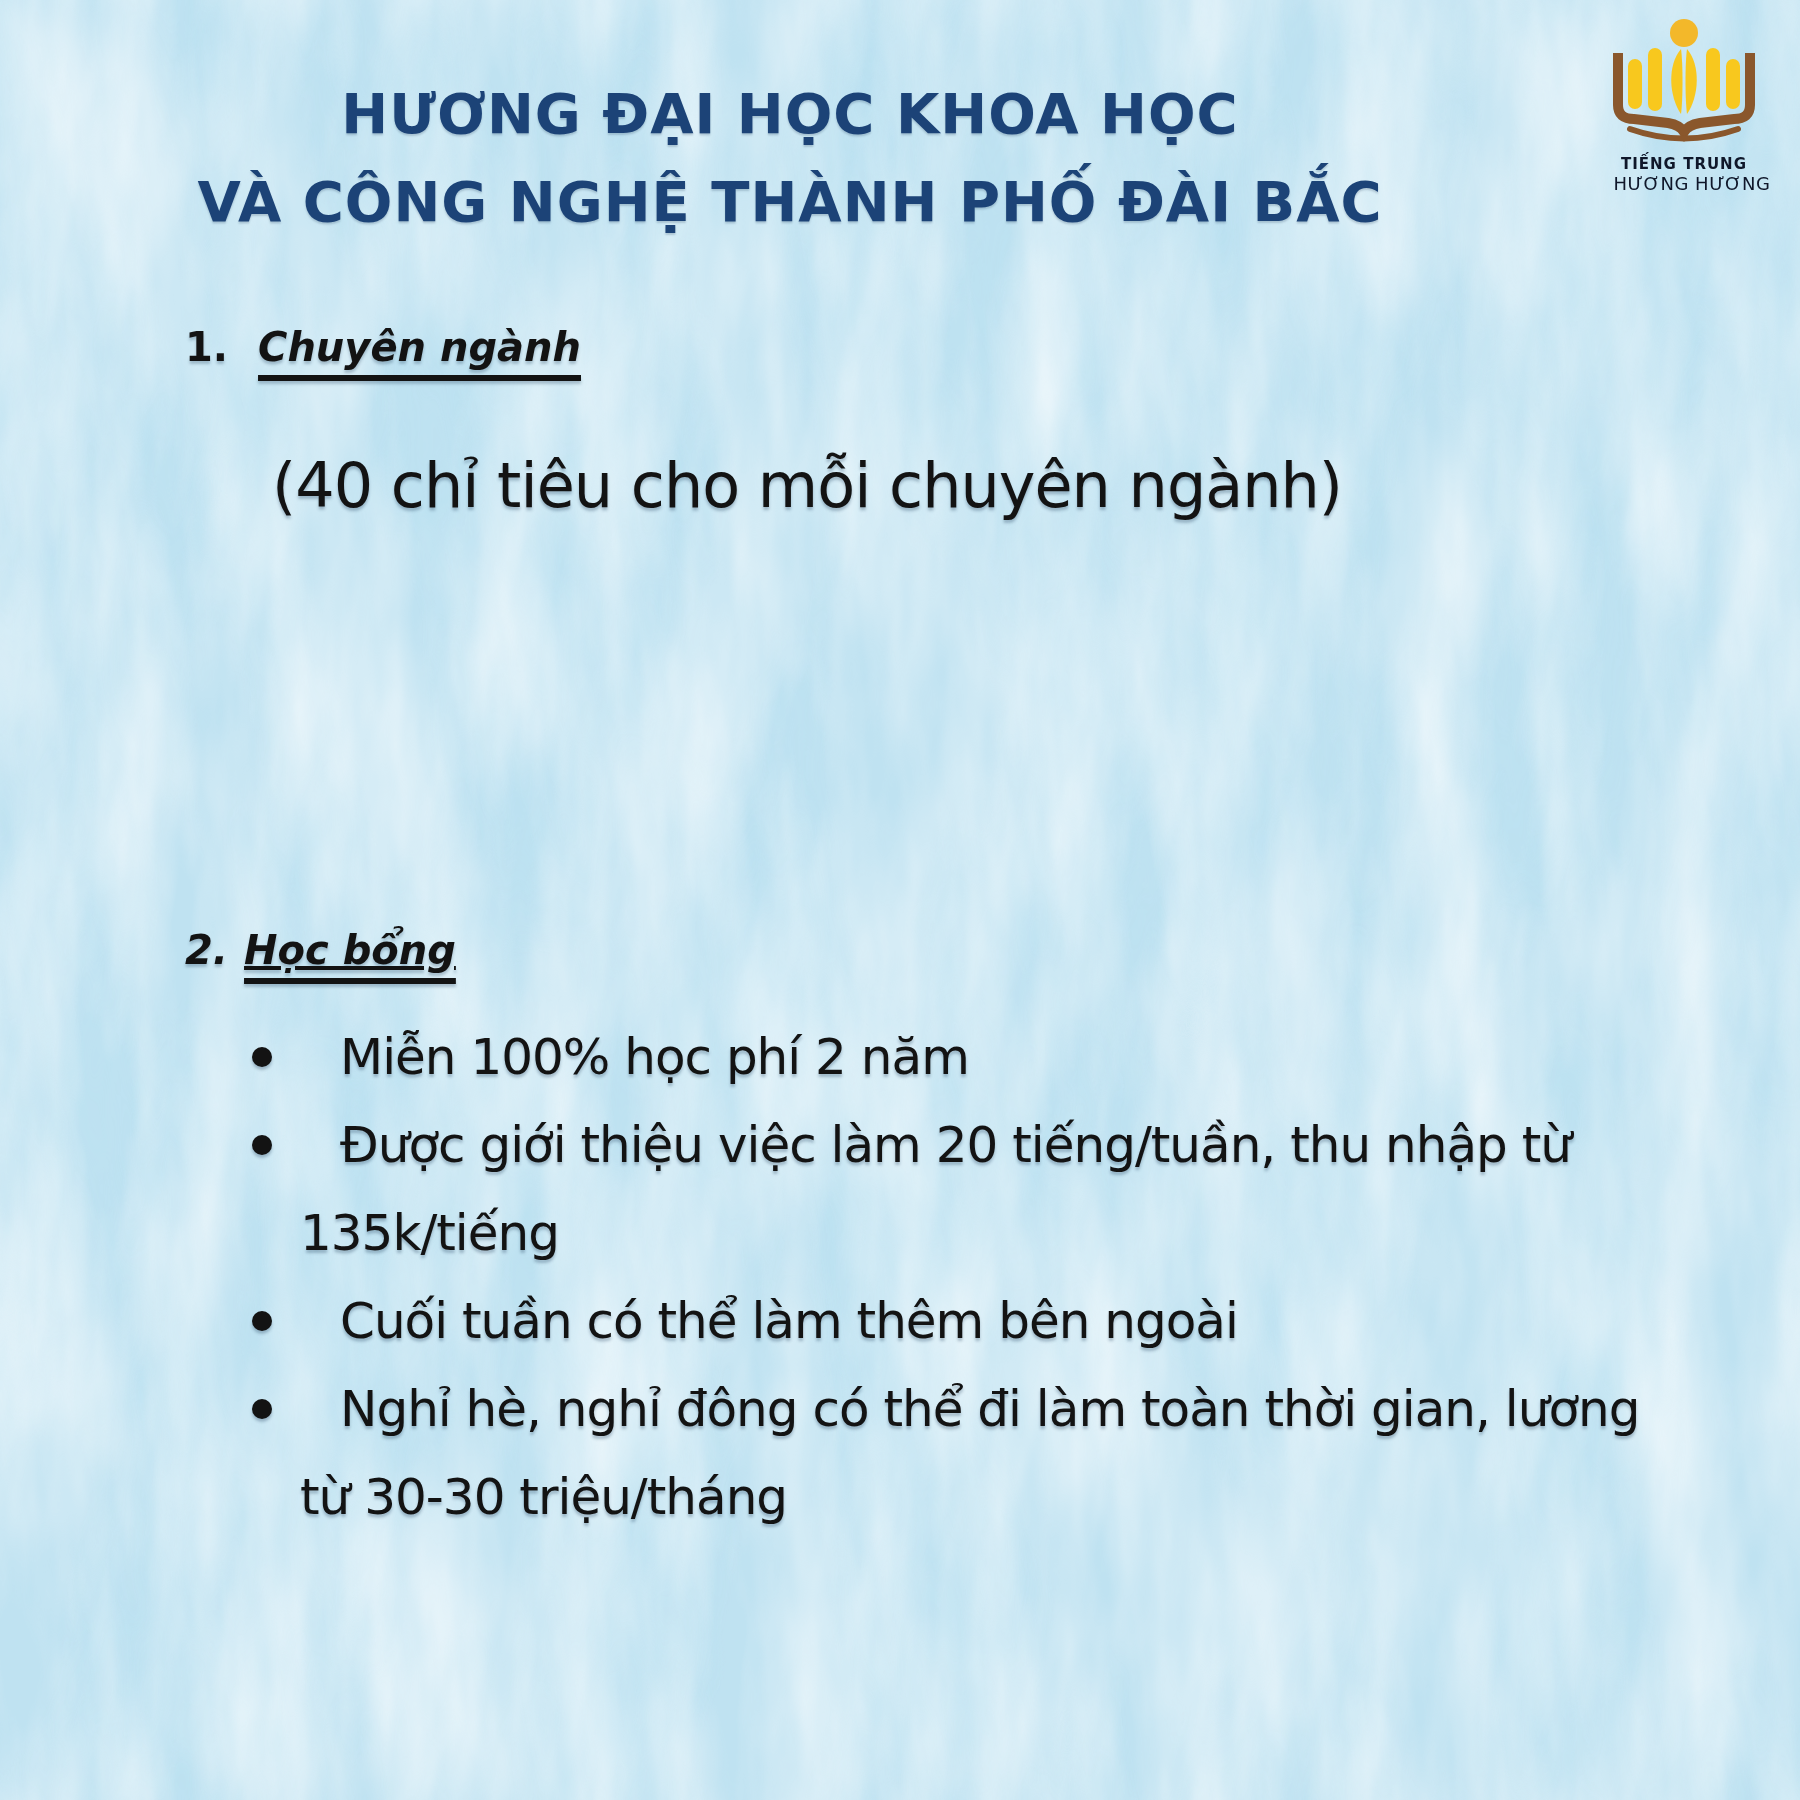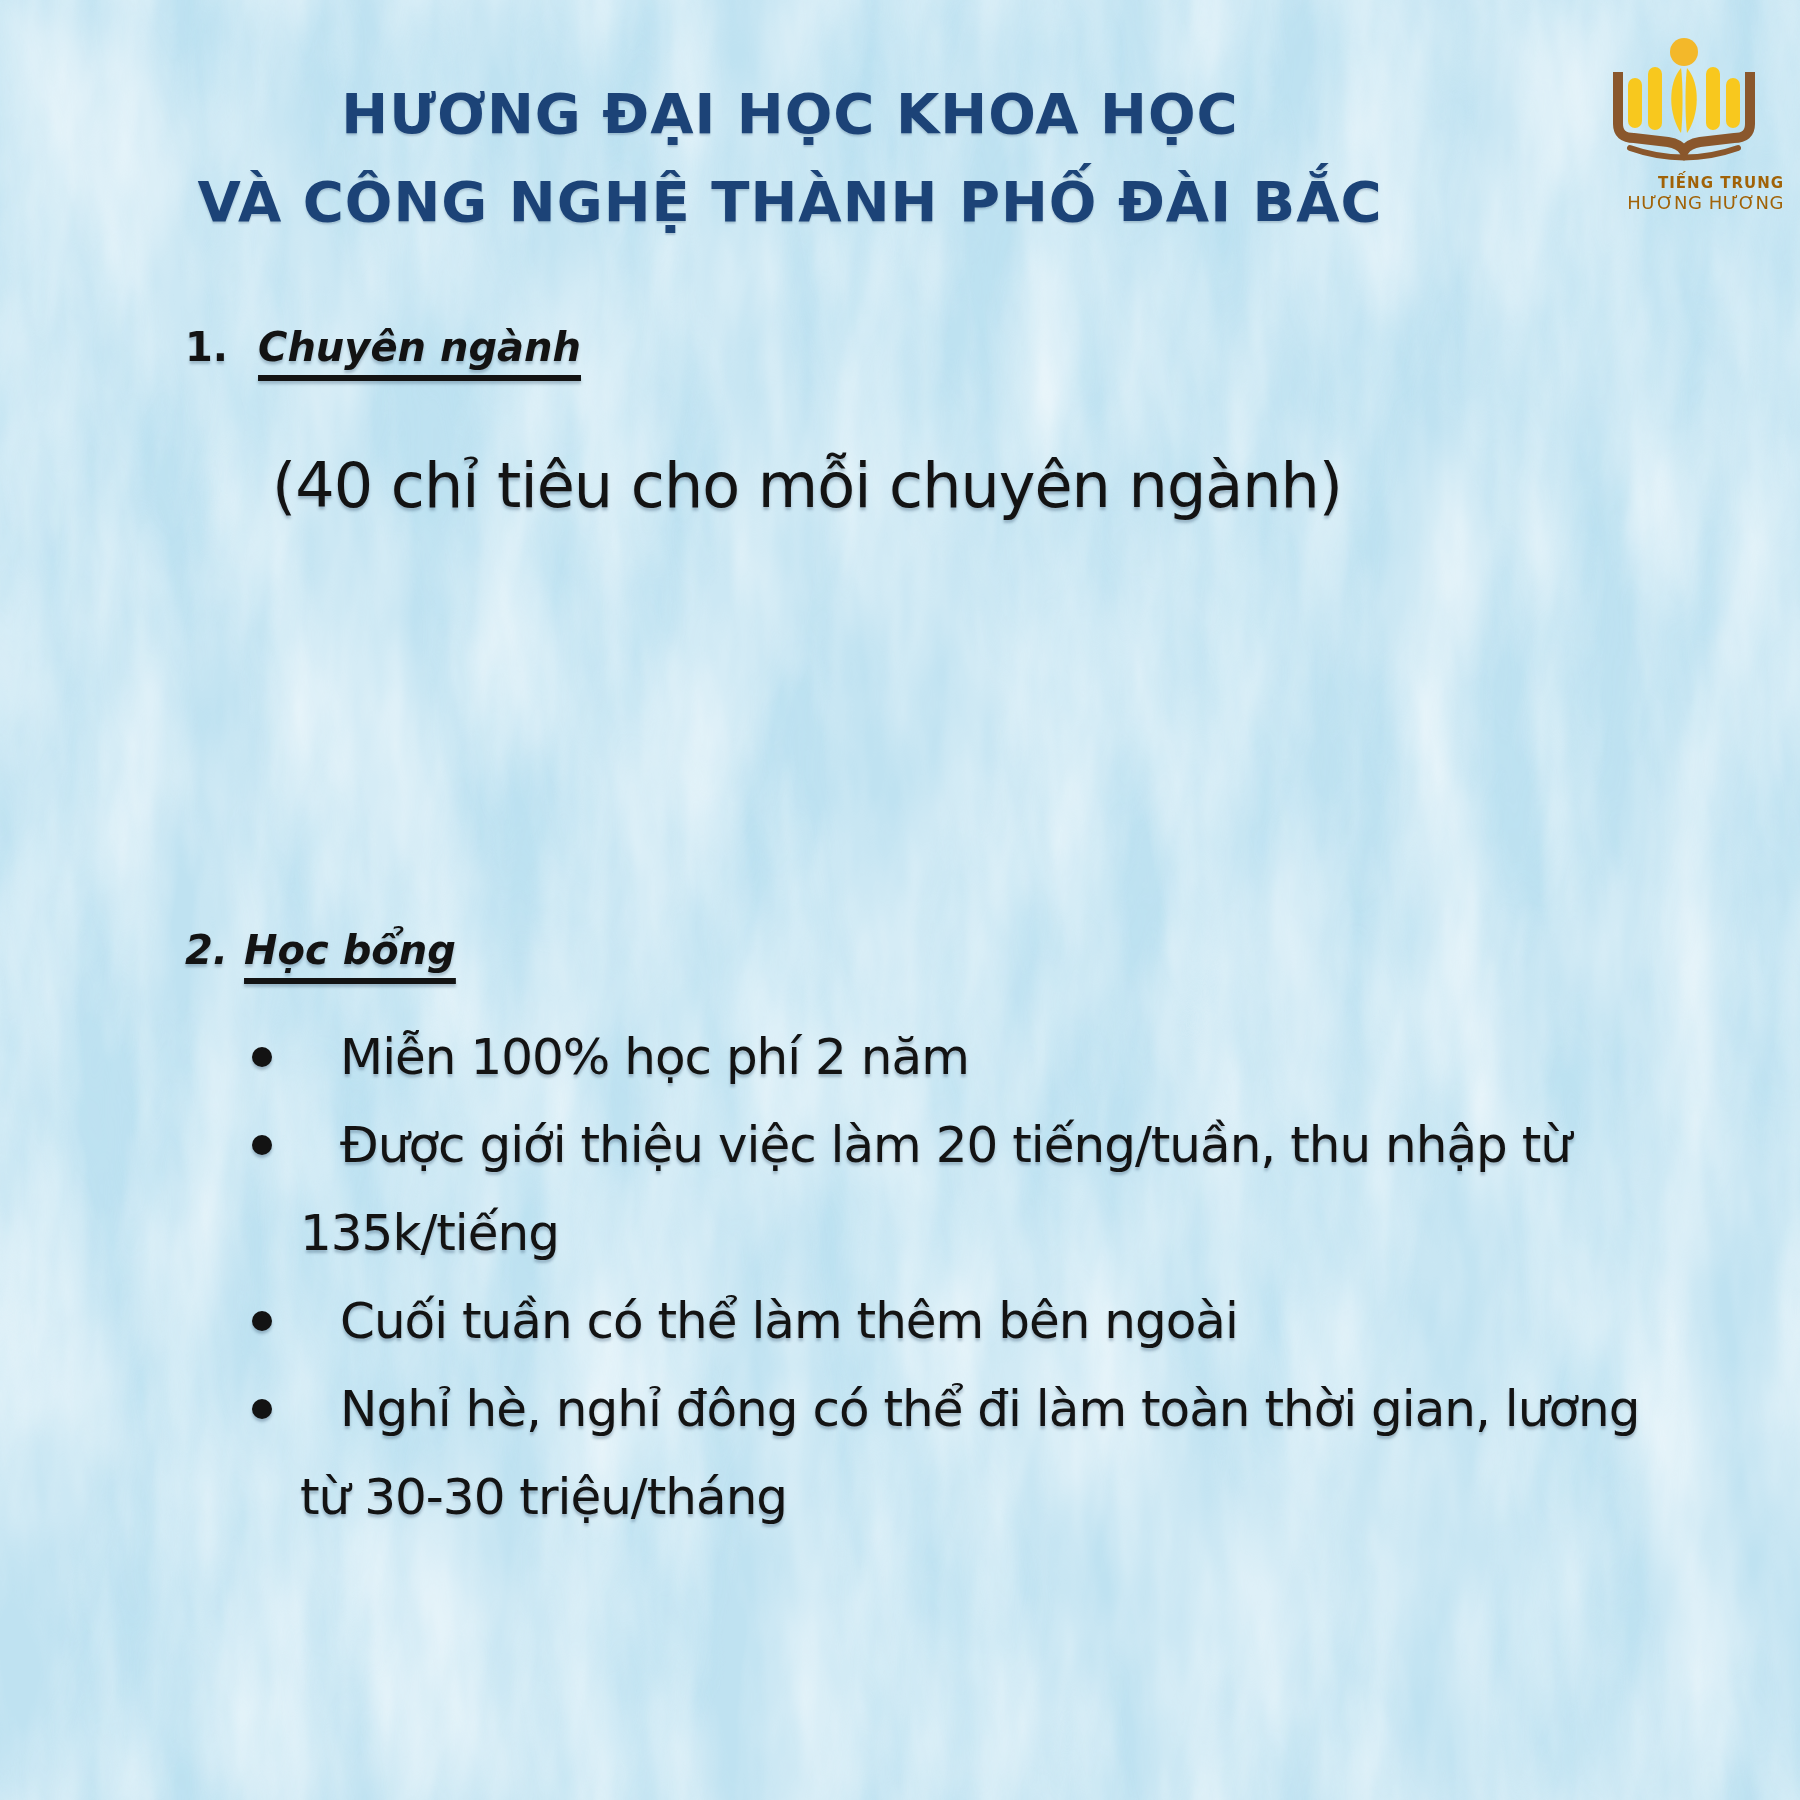--- a/index.html
+++ b/index.html
@@ -10,33 +10,33 @@
   .texture{position:absolute;left:0;top:0;}
 
   
   .title{
     position:absolute;top:70px;left:30px;width:1520px;text-align:center;
     color:#1c4377;font-weight:bold;font-size:56px;line-height:88px;letter-spacing:1px;
     text-shadow:0 2px 2px rgba(30,60,90,.22);
   }
 
   
-  .logo{position:absolute;top:36px;left:1584px;width:200px;text-align:right;color:#a16207;}
+  .logo{position:absolute;top:17px;left:1584px;width:200px;text-align:center;color:#0f172a;}
   .logo svg{display:block;margin:0 auto;}
   .logo-t1{font-size:15px;font-weight:bold;letter-spacing:1px;margin-top:4px;}
   .logo-t2{font-size:18px;font-weight:normal;letter-spacing:.5px;margin-left:16px;}
 
   
   .section{position:absolute;left:185px;right:20px;}
   .sec1{top:312px;}
   .sec2{top:915px;}
   h2{margin:0;font-size:40px;line-height:70px;font-weight:bold;color:#131313;
      text-shadow:0 3px 3px rgba(30,60,90,.28);}
   .sec1 h2{margin-bottom:60px;}
-  .sec2 h2{margin-bottom:28px;}
+  .sec2 h2{margin-bottom:28px;text-decoration:underline;}
   .hnum{display:inline-block;margin-right:30px;font-style:normal;}
   .hnum2{display:inline-block;margin-right:16px;}
   .hword{font-style:italic;}
   .uline{text-decoration:underline;text-decoration-thickness:6px;text-underline-offset:14px;}
 
   ul.blist{list-style:none;margin:0;padding:0;}
   .blist li{display:flex;align-items:center;height:87px;
     font-size:50px;letter-spacing:-1px;white-space:nowrap;
     text-shadow:0 3px 3px rgba(30,60,90,.30);}
   .sec2 .blist li{height:88px;gap:40px;}

